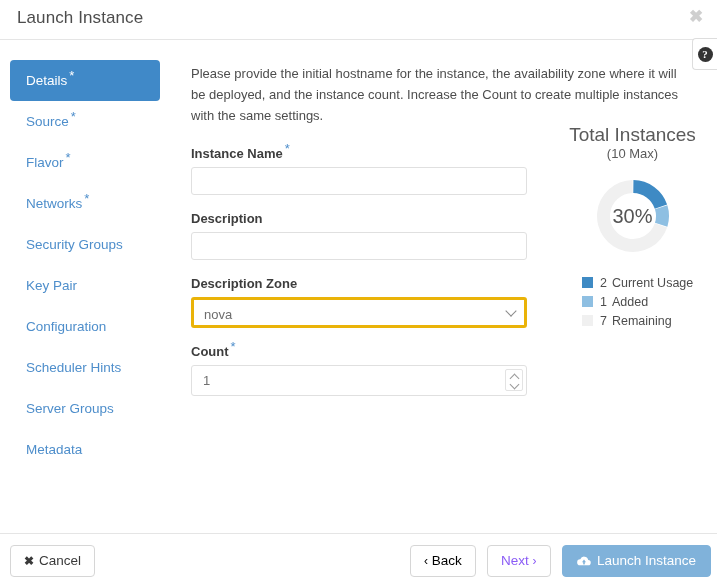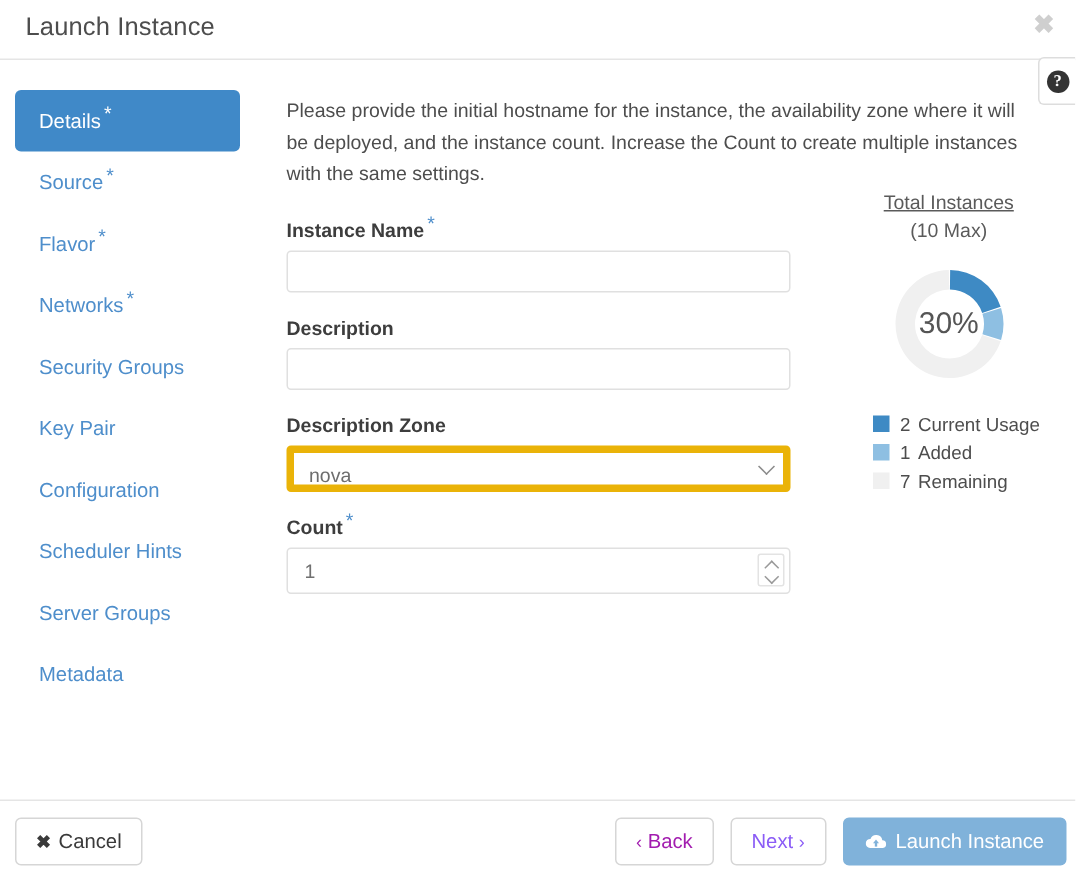--- a/index.html
+++ b/index.html
@@ -145,21 +145,21 @@
     font-family: "Liberation Sans", sans-serif;
     outline: none;
   }
 
   .select-wrap {
     position: relative;
     width: 336px; height: 31px;
   }
   .select-box {
     width: 336px; height: 31px;
-    border: 5px solid #eab308;
+    border: 3px solid #eab308;
     border-radius: 3px;
     background: #ffffff;
     font-size: 13px;
     color: #6d6d6d;
     padding: 0 26px 0 10px;
     line-height: 29px;
     cursor: pointer;
     overflow: hidden;
     white-space: nowrap;
   }
@@ -215,24 +215,23 @@
   .spinner::after  { top: 11px; transform: rotate(225deg); }
 
   
   .quota {
     position: absolute;
     left: 560px; top: 85px;
     width: 145px;
     text-align: center;
   }
   .quota-title {
-    font-size: 13px;
+    font-size: 19px;
     color: #5a5a5a;
     line-height: 19px;
-    text-decoration: underline;
   }
   .quota-sub {
     font-size: 13px;
     color: #5a5a5a;
     line-height: 19px;
   }
   .donut-wrap {
     position: relative;
     width: 82px; height: 82px;
     margin: 12px auto 0 auto;
@@ -283,21 +282,21 @@
     background: #ffffff;
     font-size: 13.5px;
     font-family: "Liberation Sans", sans-serif;
     cursor: pointer;
     white-space: nowrap;
     padding: 0 13px;
     line-height: 30px;
   }
   .btn-cancel { left: 10px; top: 11px; color: #3a3a3a; }
   .btn-cancel .x-icon { font-weight: 700; margin-right: 5px; font-size: 12px; }
-  .btn-back  { left: 410px; top: 11px; color: #a21caf; }
+  .btn-back  { left: 410px; top: 11px; color: #000000; }
   .btn-next  { left: 487px; top: 11px; color: #8b5cf6; }
   .btn-launch {
     left: 562px; top: 11px;
     background: #80b2da;
     border-color: #80b2da;
     color: #ffffff;
     padding: 0 14px;
   }
   .cloud-icon {
     display: inline-block;

